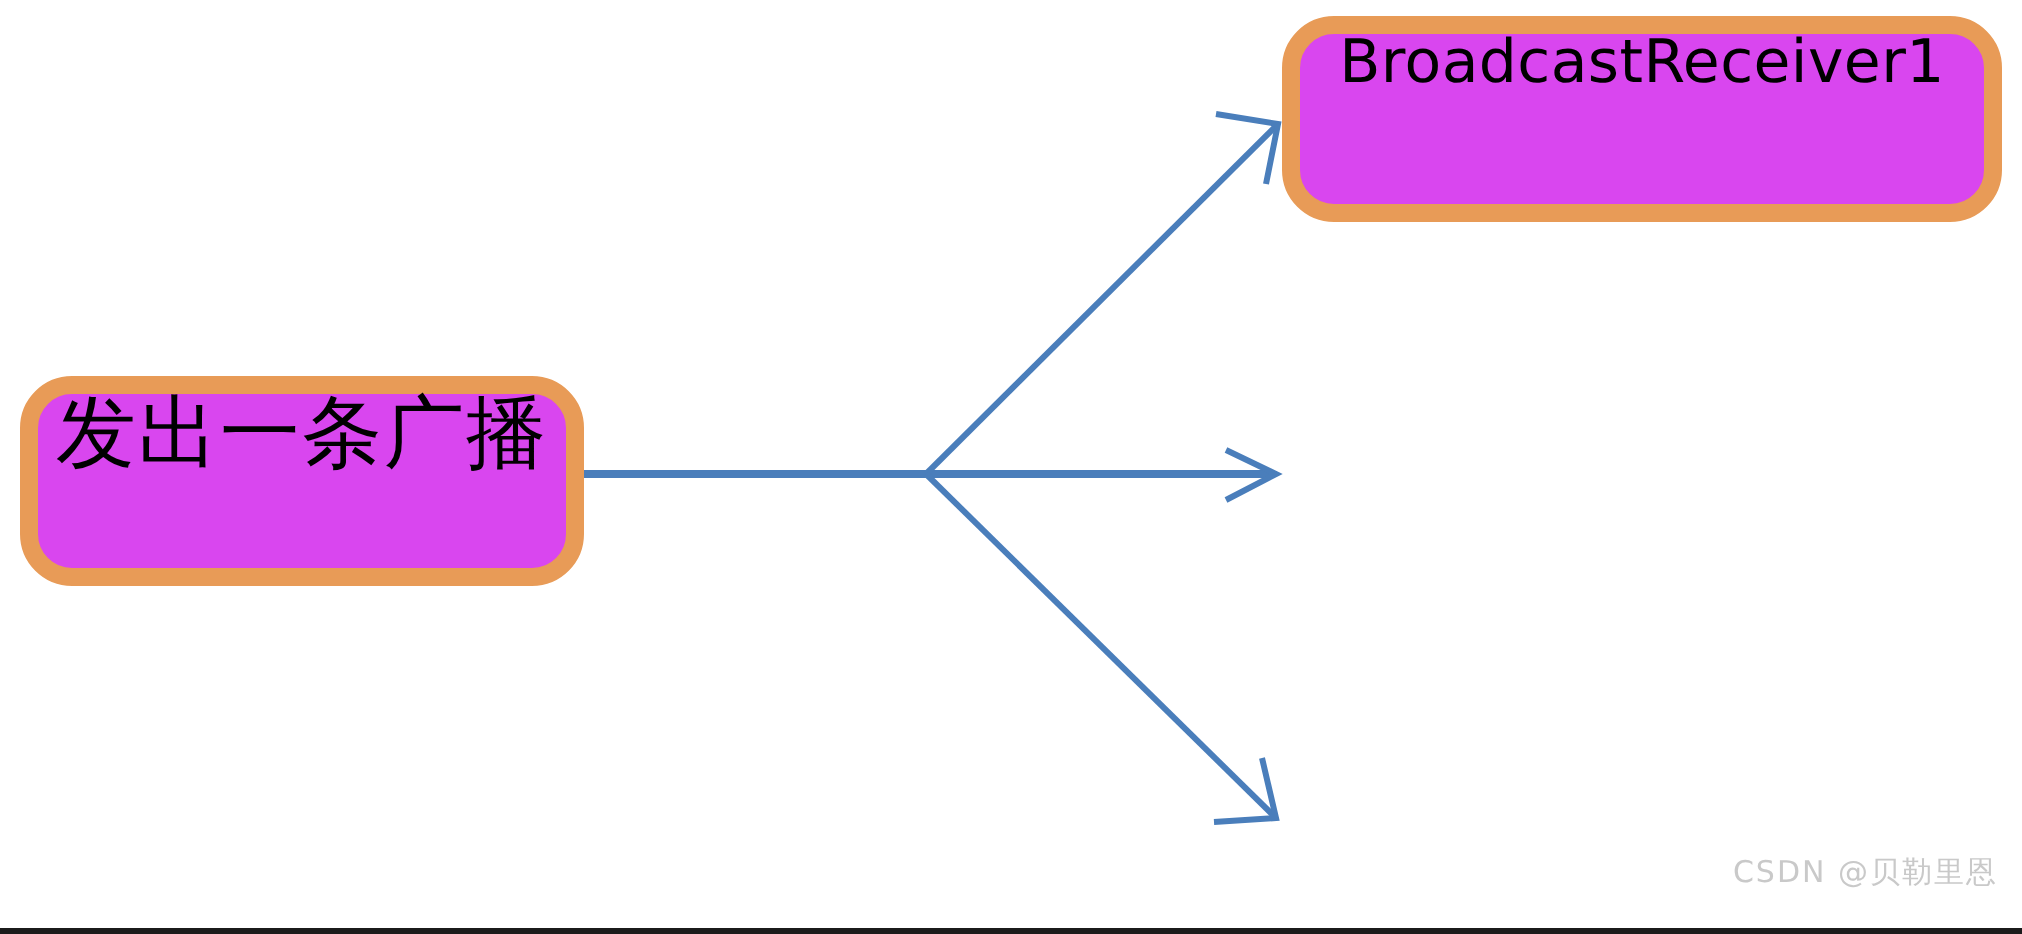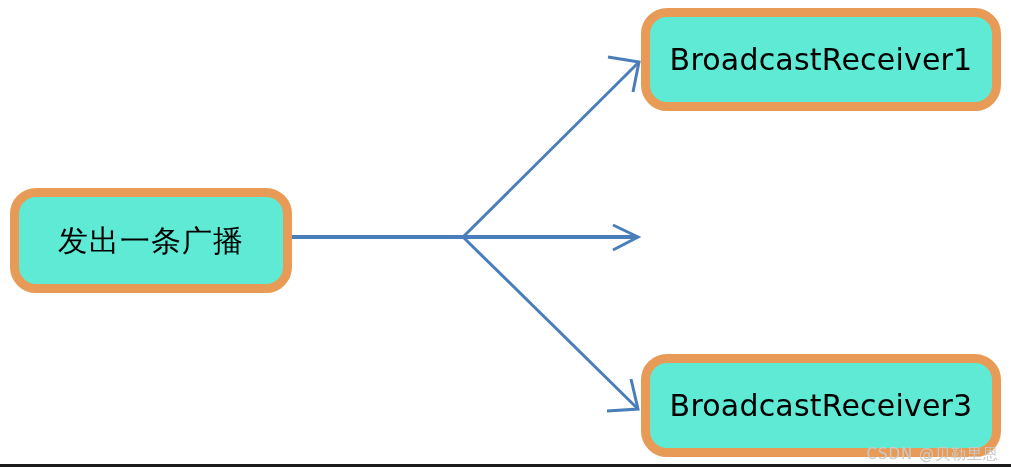--- a/index.html
+++ b/index.html
@@ -26,44 +26,43 @@
     left: 0;
     top: 0;
     width: 1011px;
     height: 467px;
     z-index: 1;
   }
   
   .node {
     position: absolute;
     box-sizing: border-box;
-    background: #5eead4;
+    background: #d946ef;
     border-style: solid;
     border-width: 9px;
     border-radius: 26px;
     display: flex;
-    align-items: center;
     justify-content: center;
     z-index: 2;
   }
   .node-label {
     white-space: nowrap;
     color: #000000;
     line-height: 1;
   }
   
   #node-source {
     left: 10px;
     top: 188px;
     width: 282px;
     height: 105px;
   }
   #node-source .node-label {
     font-family: "DejaVu Serif", "Liberation Serif", serif;
-    font-size: 30px;
+    font-size: 40px;
     letter-spacing: 1px;
     font-weight: 400;
   }
   
   .node-receiver {
     left: 641px;
     width: 360px;
     height: 103px;
   }
   .node-receiver .node-label {
@@ -73,21 +72,21 @@
     letter-spacing: 0.2px;
   }
   #node-receiver-1 { top: 8px; }
   #node-receiver-2 { top: 176px; }
   #node-receiver-3 { top: 354px; }
 
   
   #watermark {
     position: absolute;
     right: 12px;
-    bottom: 0;
+    bottom: 18px;
     z-index: 3;
     font-family: "DejaVu Sans", "Liberation Sans", sans-serif;
     font-size: 15px;
     color: #c9c9c9;
     letter-spacing: 1px;
     pointer-events: none;
     white-space: nowrap;
   }
 </style>
 </head>
@@ -111,19 +110,16 @@
 
   <div class="node" id="node-source" style="border-color:#e89b57;">
     <span class="node-label">发出一条广播</span>
   </div>
 
   <div class="node node-receiver" id="node-receiver-1" style="border-color:#e89b57;">
     <span class="node-label">BroadcastReceiver1</span>
   </div>
 
 
-  <div class="node node-receiver" id="node-receiver-3" style="border-color:#e89b57;">
-    <span class="node-label">BroadcastReceiver3</span>
-  </div>
 
   <div id="watermark">CSDN @贝勒里恩</div>
 
 </div>
 
 </body></html>

